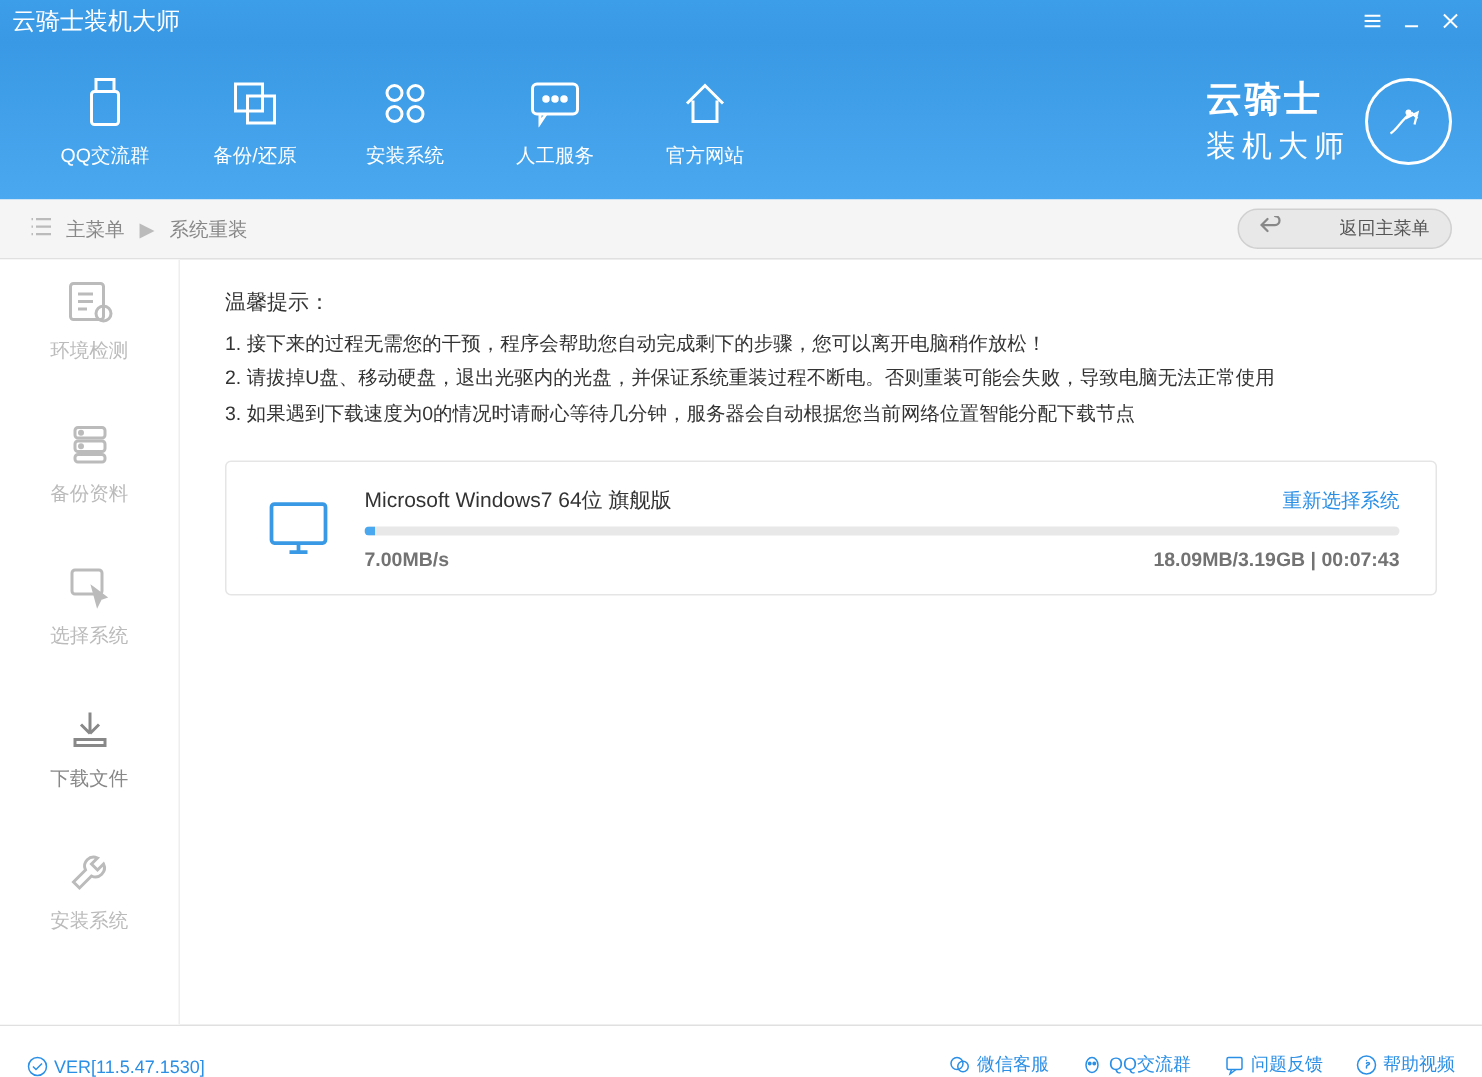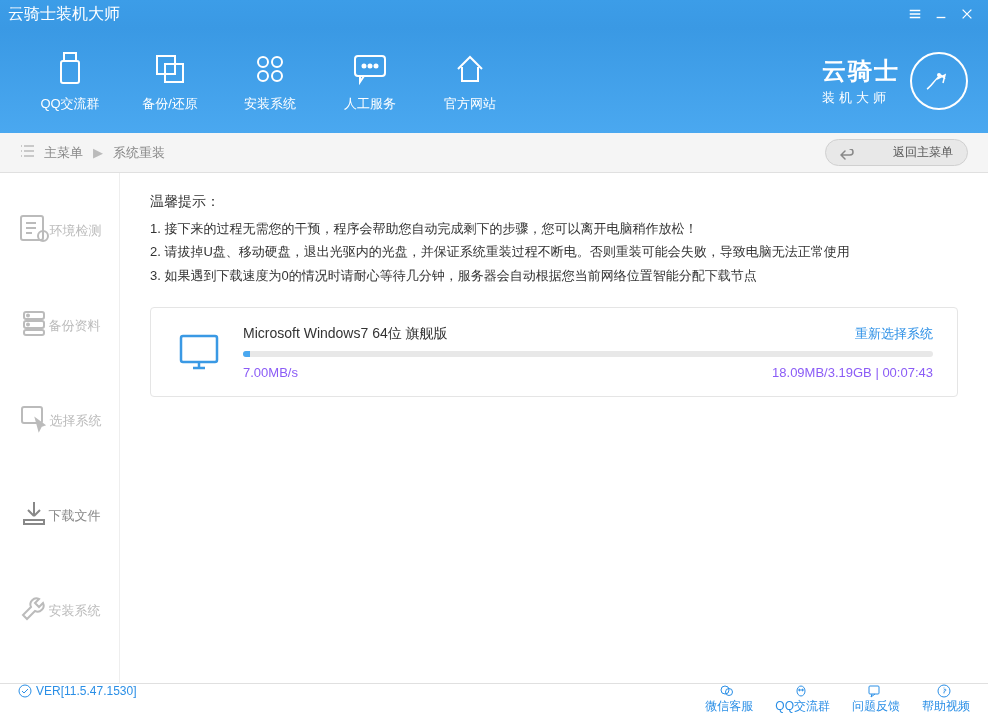--- a/index.html
+++ b/index.html
@@ -12,58 +12,58 @@
 
 .topnav { height: 105px; background: linear-gradient(to bottom, #3a99e4, #4aa8f0); display: flex; align-items: center; padding: 0 20px; }
 .topnav-item { width: 100px; height: 90px; display: flex; flex-direction: column; align-items: center; justify-content: center; color: #fff; font-size: 13px; cursor: pointer; border-radius: 4px; }
 .topnav-item.active { background: rgba(255,255,255,0.25); }
 .topnav-item .nav-icon { height: 40px; display: flex; align-items: center; justify-content: center; margin-bottom: 6px; }
 .topnav-item .nav-icon svg { stroke: #fff; fill: none; stroke-width: 2; }
 .topnav-spacer { flex: 1; }
 .brand { display: flex; align-items: center; color: #fff; }
 .brand-text { display: flex; flex-direction: column; margin-right: 10px; }
 .brand-main { font-size: 24px; font-weight: bold; letter-spacing: 2px; }
-.brand-sub { font-size: 13px; letter-spacing: 4px; margin-top: 2px; }
+.brand-sub { font-size: 20px; letter-spacing: 4px; margin-top: 2px; }
 .brand-logo { width: 58px; height: 58px; border: 2px solid #fff; border-radius: 50%; display: flex; align-items: center; justify-content: center; }
 
 .breadcrumb { height: 40px; background: #f5f5f5; border-bottom: 1px solid #e0e0e0; display: flex; align-items: center; padding: 11px 20px; font-size: 13px; color: #666; }
 .breadcrumb-icon { margin-right: 8px; color: #aaa; }
 .breadcrumb-item { color: #888; }
 .breadcrumb-sep { margin: 0 10px; color: #bbb; }
 .breadcrumb-spacer { flex: 1; }
-.back-btn { background: #e8e8e8; border: 1px solid #d0d0d0; border-radius: 14px; padding: 4px 14px; font-size: 12px; color: #555; cursor: pointer; display: flex; align-items: flex-end; gap: 35px; }
+.back-btn { background: #e8e8e8; border: 1px solid #d0d0d0; border-radius: 14px; padding: 4px 14px; font-size: 12px; color: #555; cursor: pointer; display: flex; align-items: flex-start; gap: 35px; }
 .back-btn svg { margin-right: 4px; }
 
 .body { display: flex; height: 510px; }
 
 .sidebar { width: 120px; background: #fff; border-right: 1px solid #eee; padding-top: 10px; }
-.sidebar-item { height: 95px; display: flex; flex-direction: row; align-items: center; justify-content: center; color: #bbb; font-size: 13px; cursor: pointer; }
+.sidebar-item { height: 95px; display: flex; flex-direction: column; align-items: center; color: #bbb; font-size: 13px; cursor: pointer; }
 .sidebar-item.active { color: #888; }
 .sidebar-item .side-icon { height: 36px; display: flex; align-items: center; justify-content: center; margin-bottom: 6px; }
 .sidebar-item .side-icon svg { stroke: currentColor; fill: none; stroke-width: 2; }
 
 .main { flex: 1; padding: 20px 30px; }
 .tips-title { font-size: 14px; color: #333; margin-bottom: 6px; }
 .tips-line { font-size: 13px; color: #333; line-height: 1.8; }
 
 .download-card { margin-top: 20px; border: 1px solid #e5e5e5; border-radius: 4px; padding: 24px 24px; display: flex; align-items: center; height: 90px; }
 .download-icon { width: 48px; height: 48px; margin-right: 20px; }
 .download-info { flex: 1; }
 .download-row1 { display: flex; justify-content: space-between; align-items: center; font-size: 14px; }
 .os-name { color: #333; }
 .reselect { color: #2b8fe6; font-size: 13px; cursor: pointer; }
 .progress { height: 6px; background: #e8e8e8; border-radius: 3px; margin: 8px 0; overflow: hidden; }
 .progress-fill { height: 100%; width: 1%; background: #4aa8f0; }
-.download-row2 { display: flex; justify-content: space-between; font-size: 13px; color: #8b5cf6; }
-
-.footer { height: 35px; border-top: 1px solid #e0e0e0; display: flex; align-items: flex-start; padding: 0 18px; font-size: 12px; }
+.download-row2 { display: flex; justify-content: space-between; font-size: 13px; color: #737373; font-weight: bold; }
+
+.footer { height: 35px; border-top: 1px solid #e0e0e0; display: flex; align-items: flex-end; padding: 0 18px; font-size: 12px; }
 .footer-version { color: #2b8fe6; display: flex; align-items: center; }
 .footer-version svg { margin-right: 4px; }
 .footer-spacer { flex: 1; }
-.footer-link { color: #2b8fe6; margin-left: 22px; display: flex; align-items: center; cursor: pointer; flex-direction: column; }
+.footer-link { color: #2b8fe6; margin-left: 22px; display: flex; align-items: center; cursor: pointer; }
 .footer-link svg { margin-right: 4px; }
 </style>
 </head>
 <body>
 
 <div class="titlebar">
   <span>云骑士装机大师</span>
   <div class="titlebar-spacer"></div>
   <div class="titlebar-btn">
     <svg viewBox="0 0 16 16">

